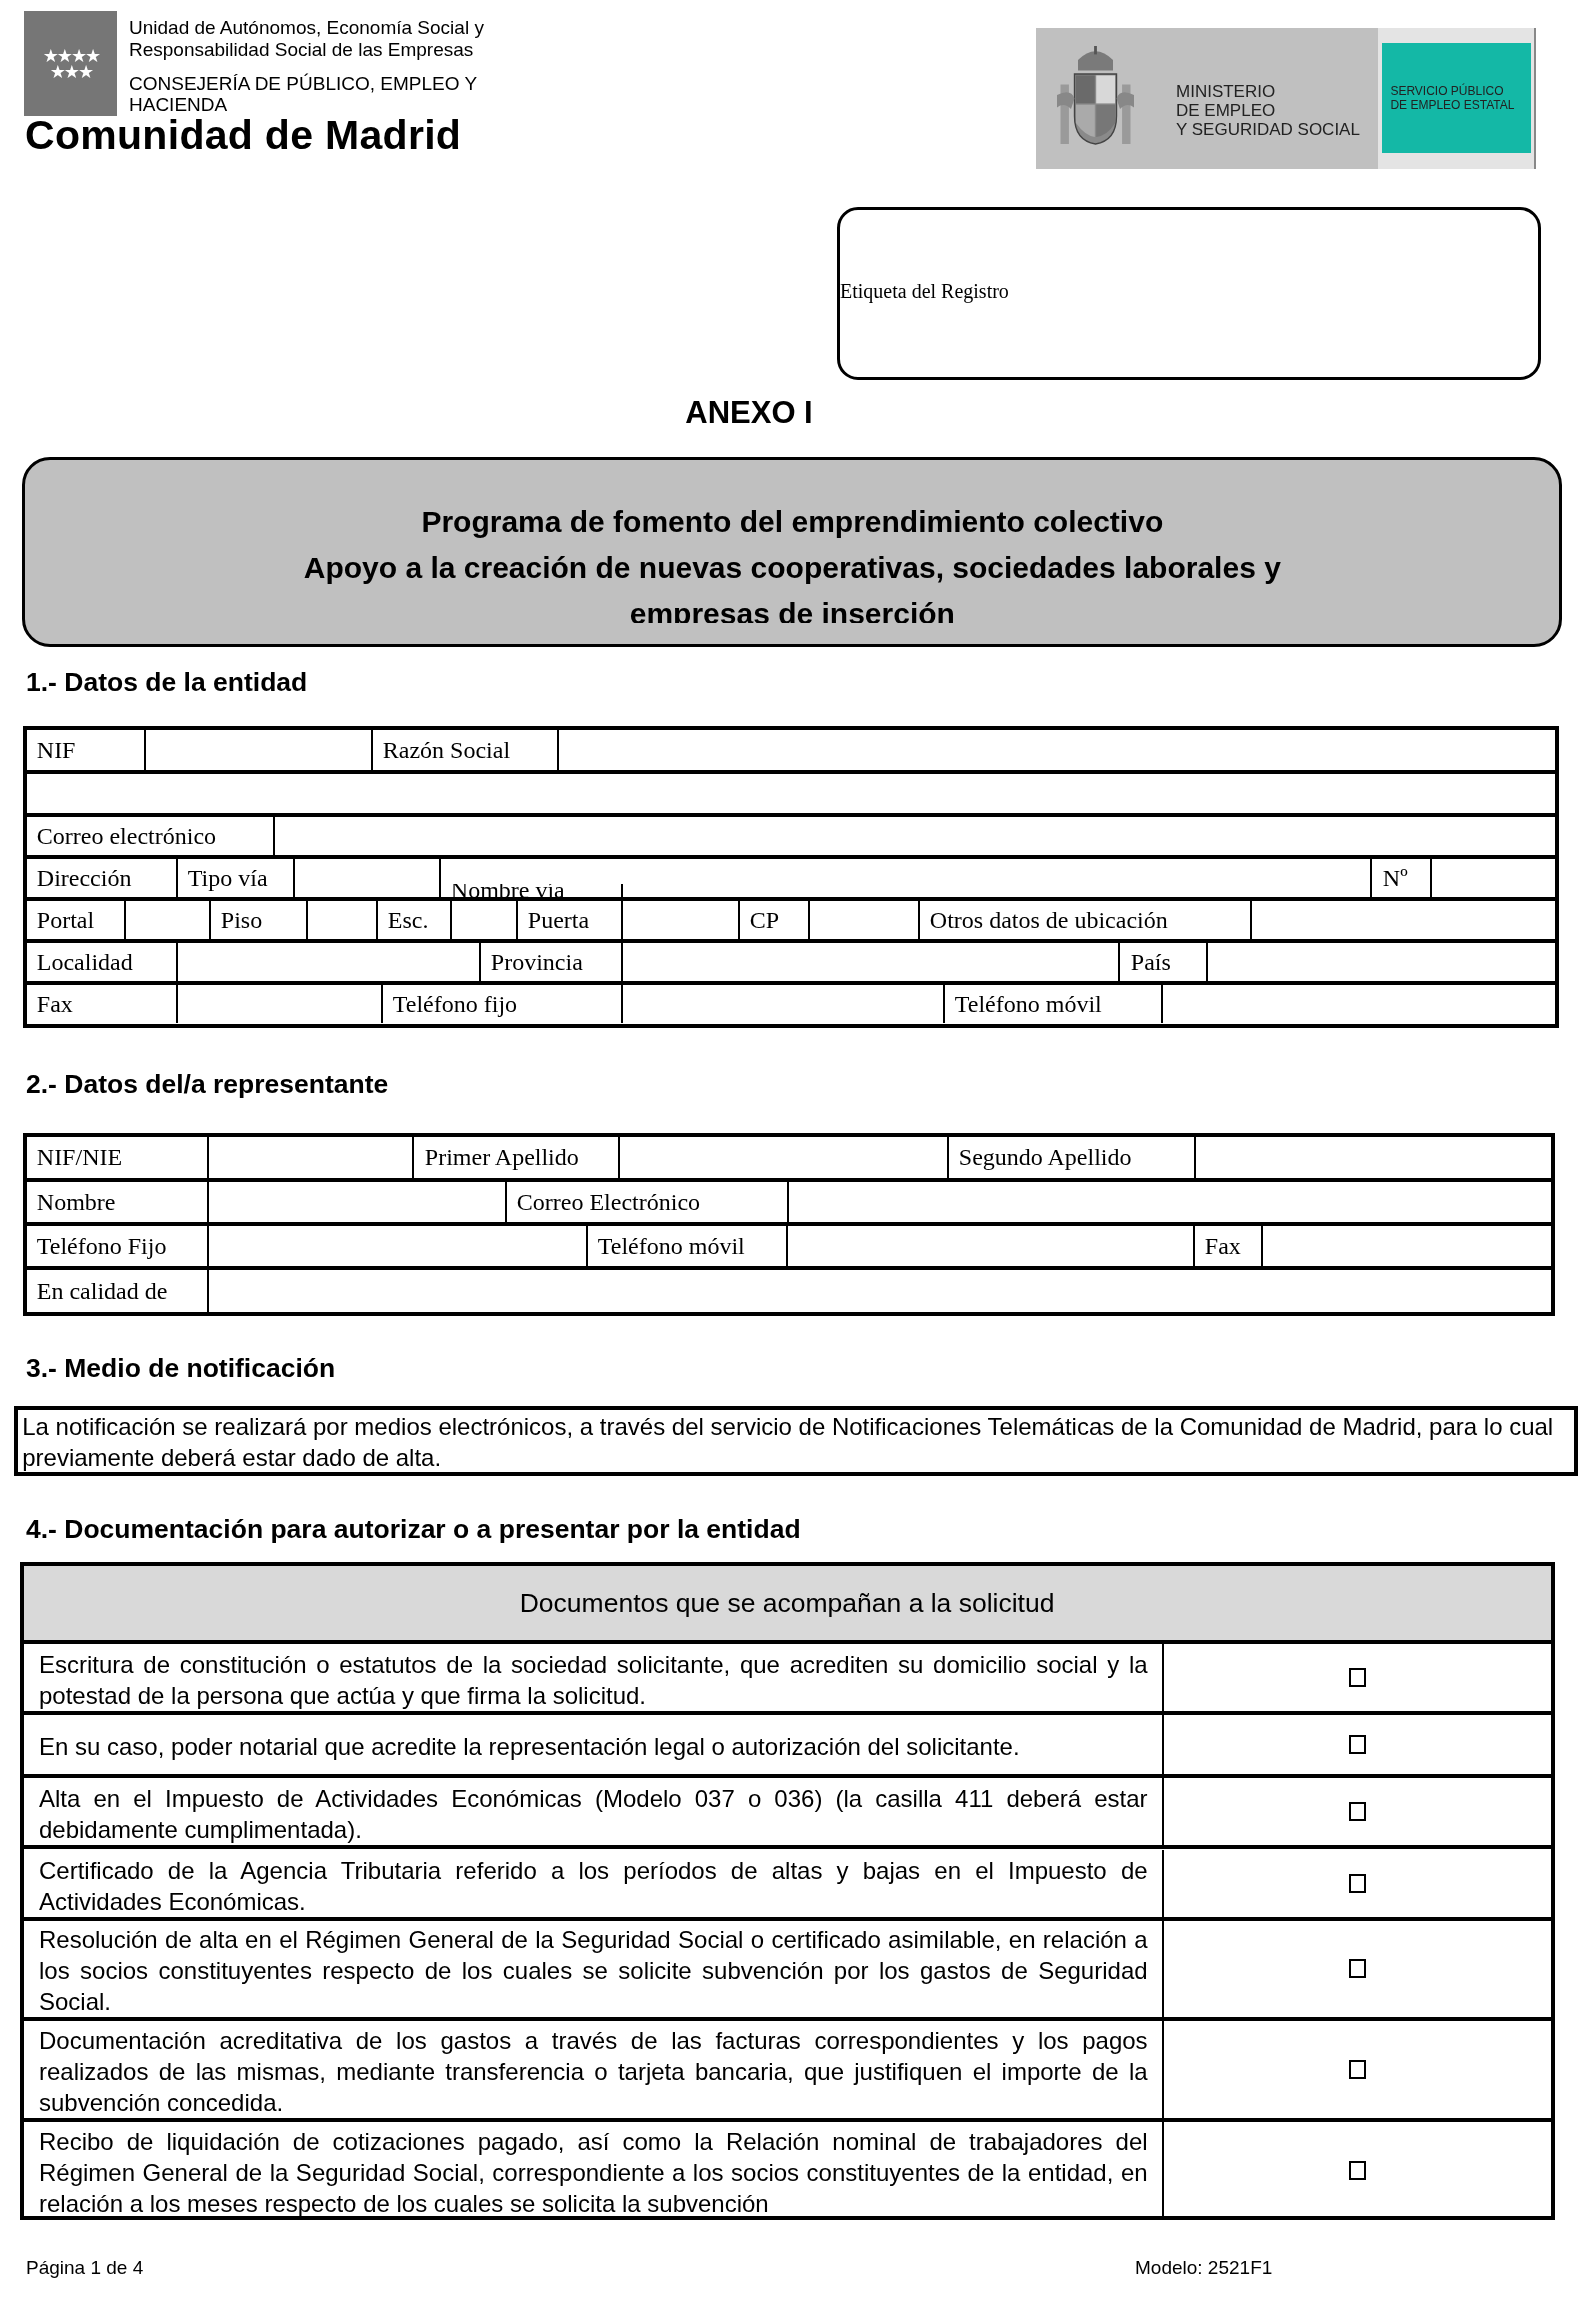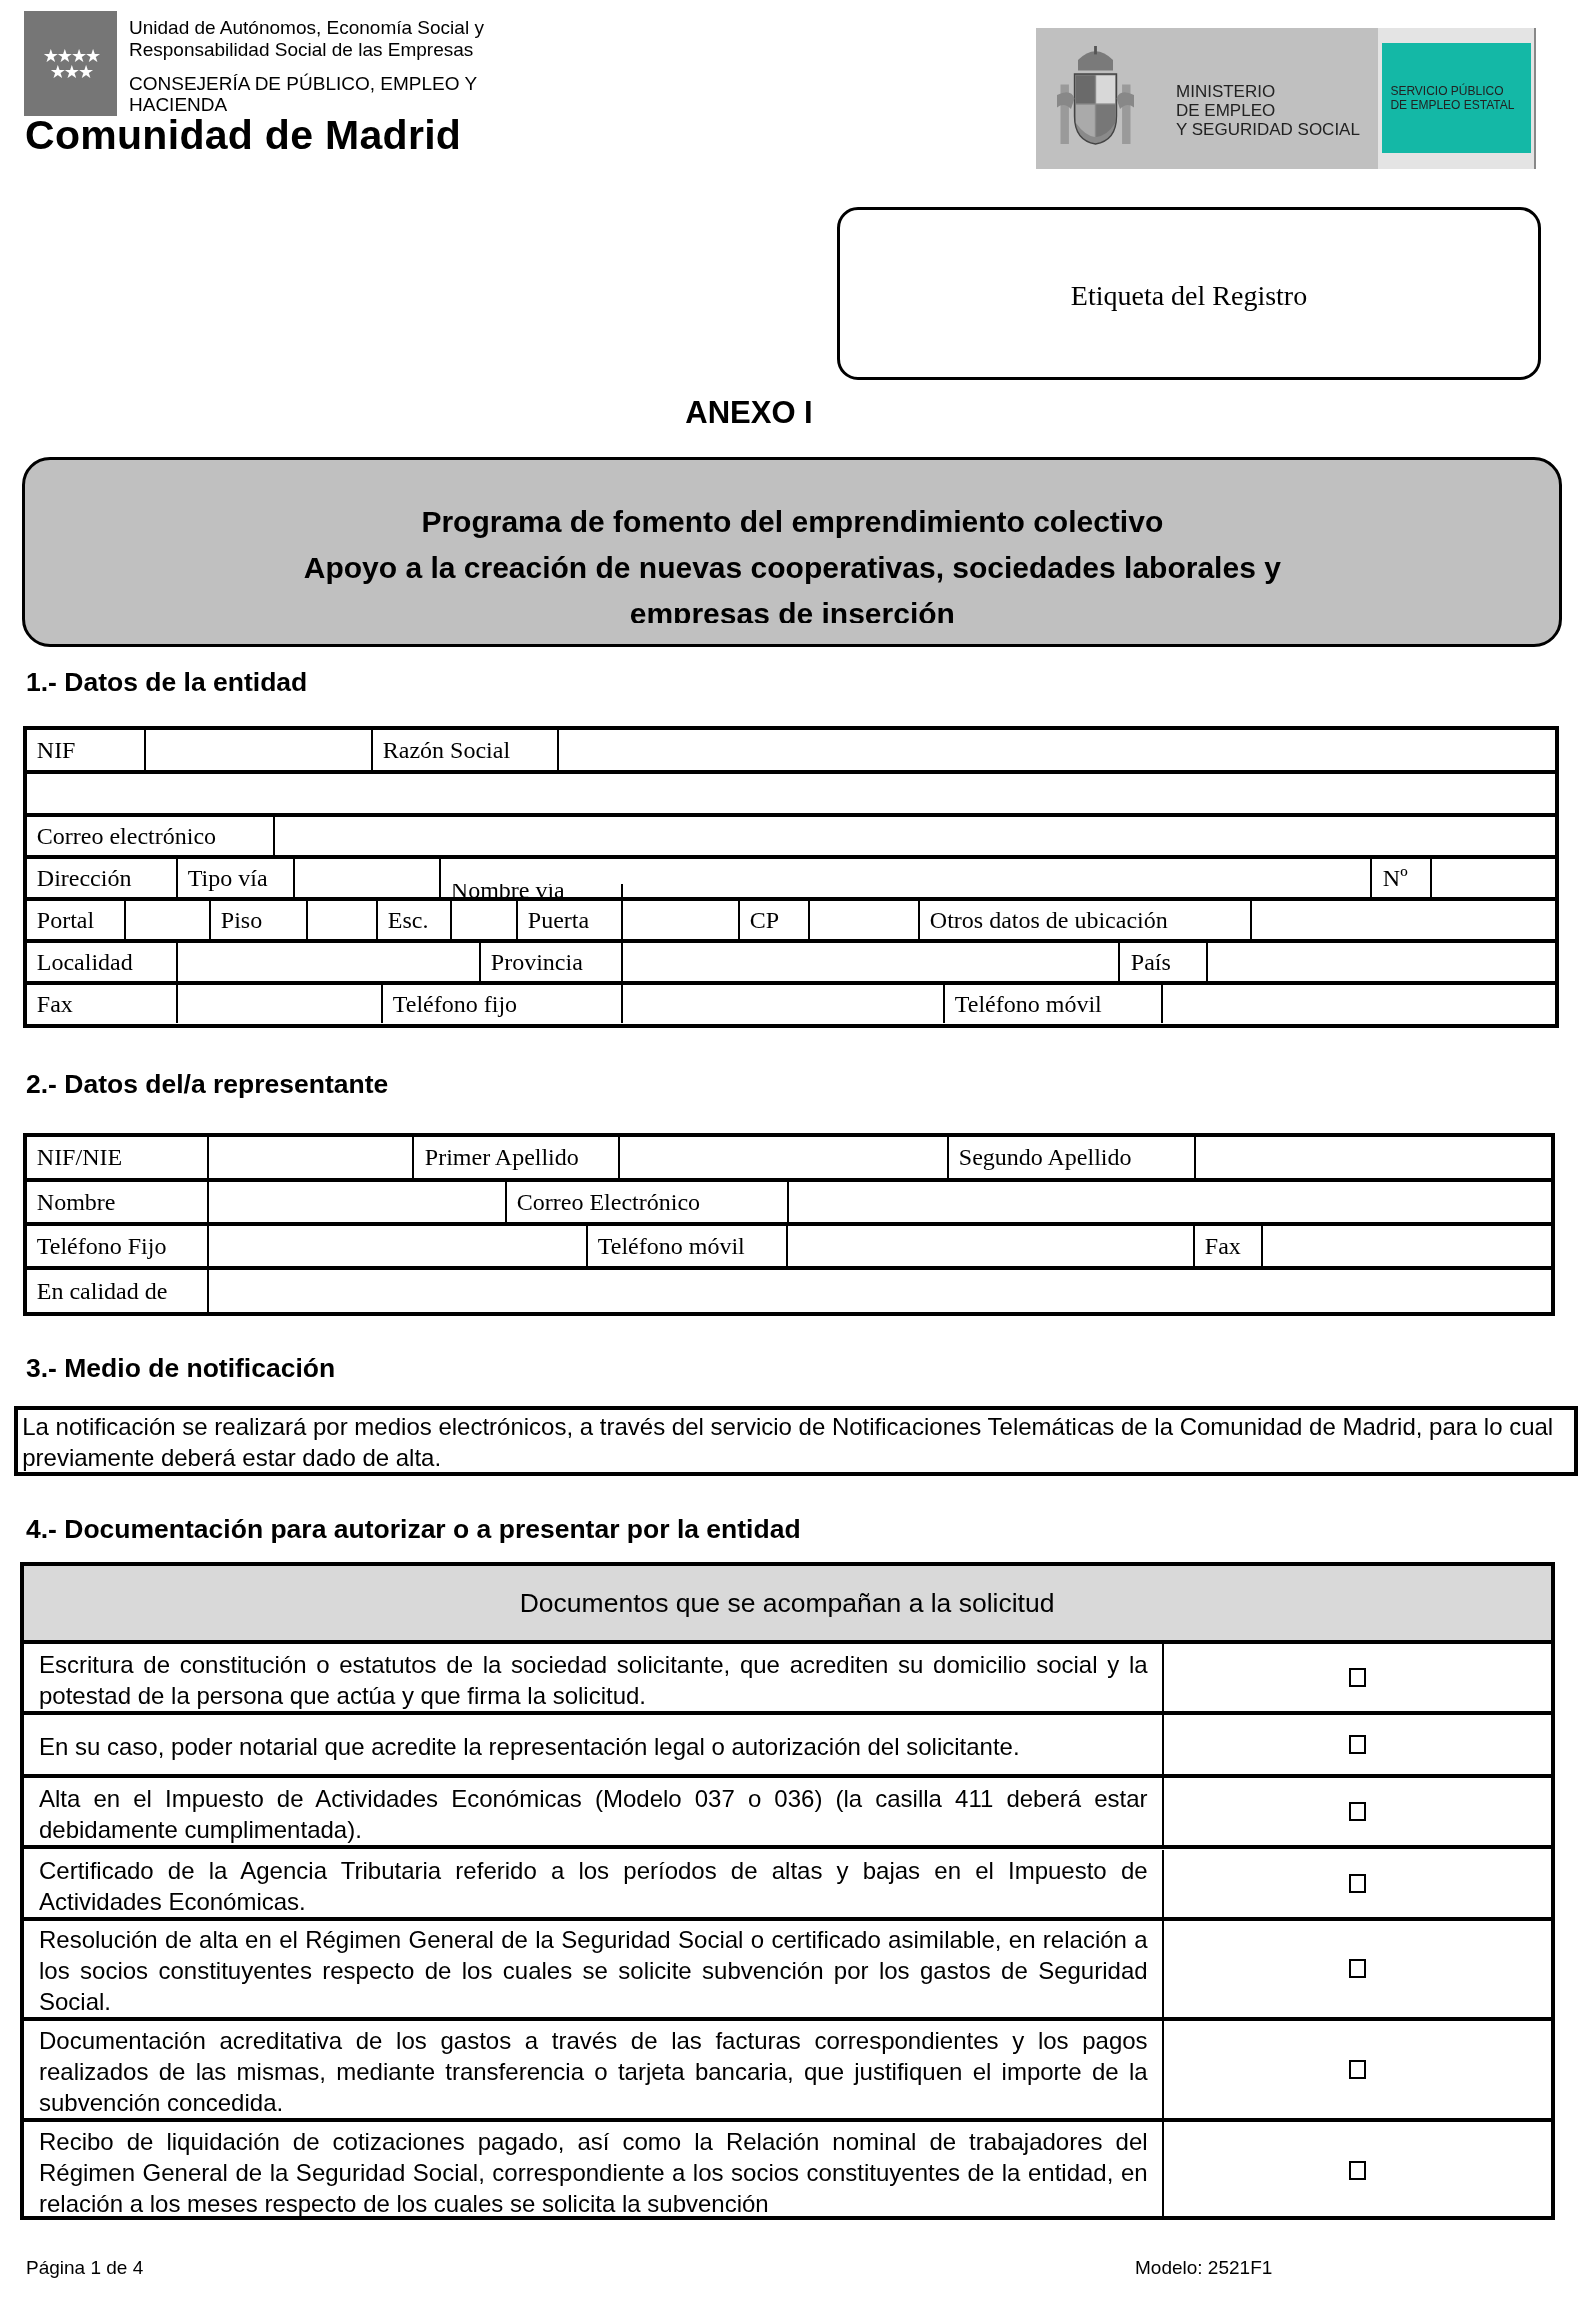--- a/index.html
+++ b/index.html
@@ -12,21 +12,21 @@
   #cam-name { left:25px; top:112px; font-size:41px; font-weight:bold; white-space:nowrap; letter-spacing:0.3px; }
   
   #min-logo { left:1036px; top:28px; width:498px; height:141px; background:#c0c0c0; border-right:2.1px solid #888; }
   #min-logo .shield { position:absolute; left:21px; top:17.5px; width:77px; height:105px; }
   #min-logo .min-text { position:absolute; left:140px; top:54px; font-size:17px; line-height:19px; color:#222; white-space:pre; }
   #min-logo .sepe { position:absolute; left:346px; top:15.4px; width:149px; height:110px; background:#14b8a6; }
   #min-logo .sepe-bg { position:absolute; left:342px; top:0; width:156px; height:141px; background:#e4e4e4; }
   #min-logo .sepe span { position:absolute; left:8.4px; top:41px; font-size:12px; line-height:14px; color:#222; white-space:pre; }
   
   #registro { left:837px; top:207px; width:704px; height:173px; border:3.5px solid #000; border-radius:21px; box-sizing:border-box; }
-  #registro span { position:absolute; left:0; right:0; top:70px; text-align:center; font-family:"Liberation Serif", serif; font-size:28px; }
+  #registro span { position:absolute; left:0; right:0; top:70px; text-align:left; font-family:"Liberation Serif", serif; font-size:20px; }
   #anexo { left:0; width:1498px; top:395px; text-align:center; font-size:31px; font-weight:bold; }
   
   #banner { left:22.3px; top:457px; width:1540px; height:190px; background:#c0c0c0; border:3.5px solid #000; border-radius:28px; box-sizing:border-box; text-align:center; }
   #banner div { font-size:30px; font-weight:bold; line-height:46px; }
   #banner .t1 { margin-top:39px; }
   .sec-title { position:absolute; left:26px; font-size:26.5px; font-weight:bold; white-space:nowrap; }
   
   .form-table { position:absolute; border:4.9px solid #000; box-sizing:border-box;font-family:Liberation Serif, serif; }
   .frow { position:absolute; left:0; right:0; border-bottom:4.2px solid #000; box-sizing:border-box; }
   .frow:last-child { border-bottom:none; }

